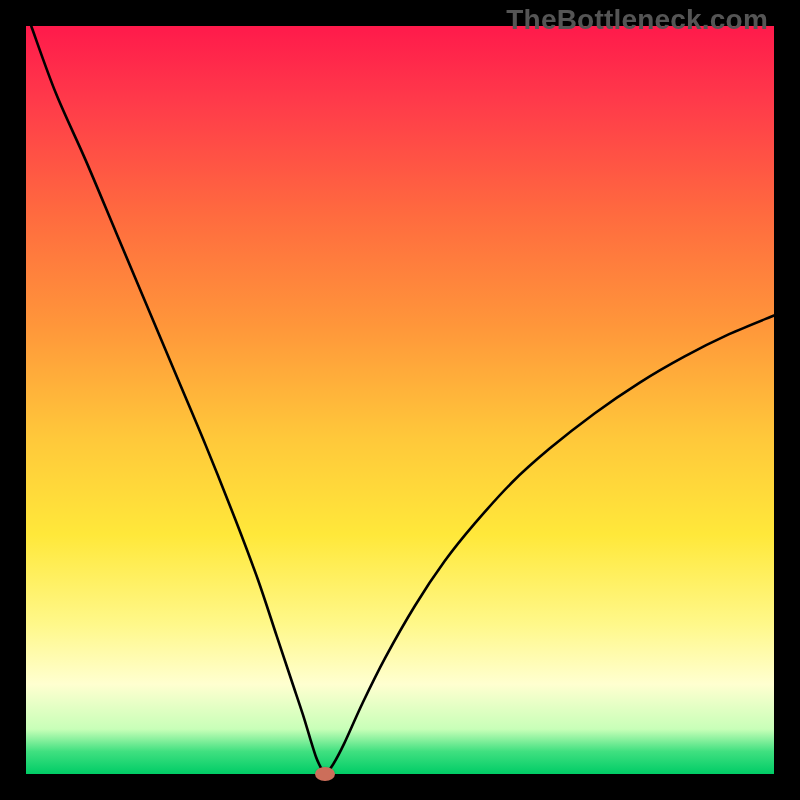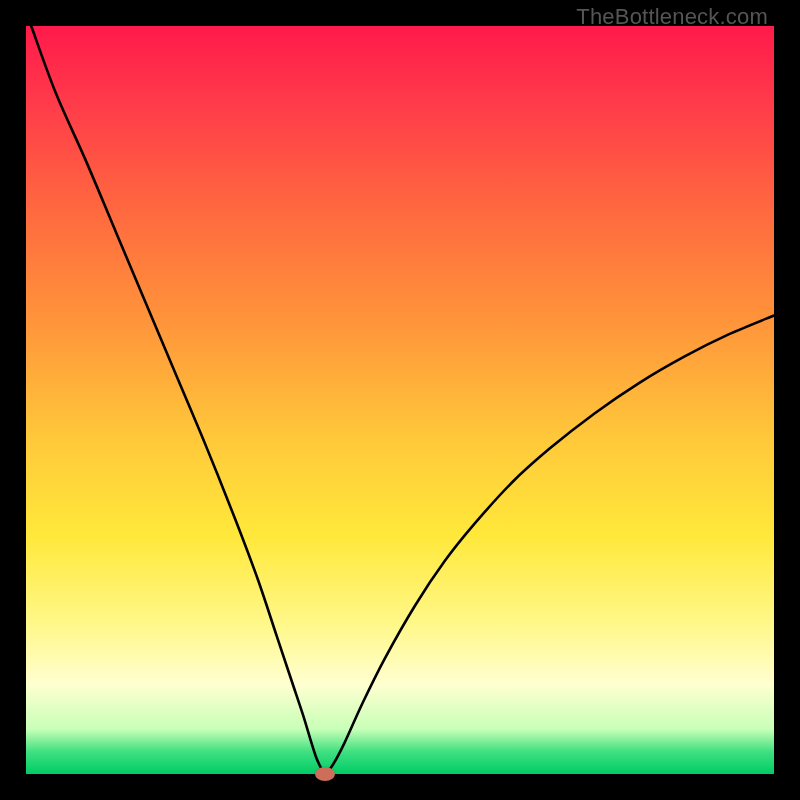--- a/index.html
+++ b/index.html
@@ -29,22 +29,22 @@
       #c8ffb8 94%,
       #40e080 97%,
       #00cc66 100%
     );
   }
   .watermark {
     position: absolute;
     top: 4px;
     right: 32px;
     font-family: Arial, Helvetica, sans-serif;
-    font-size: 22px;
-    font-weight: 400;
+    font-size: 28px;
+    font-weight: 700;
     color: #555;
     letter-spacing: 0.2px;
   }
   svg.curve {
     position: absolute;
     left: 0;
     top: 0;
     width: 748px;
     height: 748px;
     overflow: visible;

